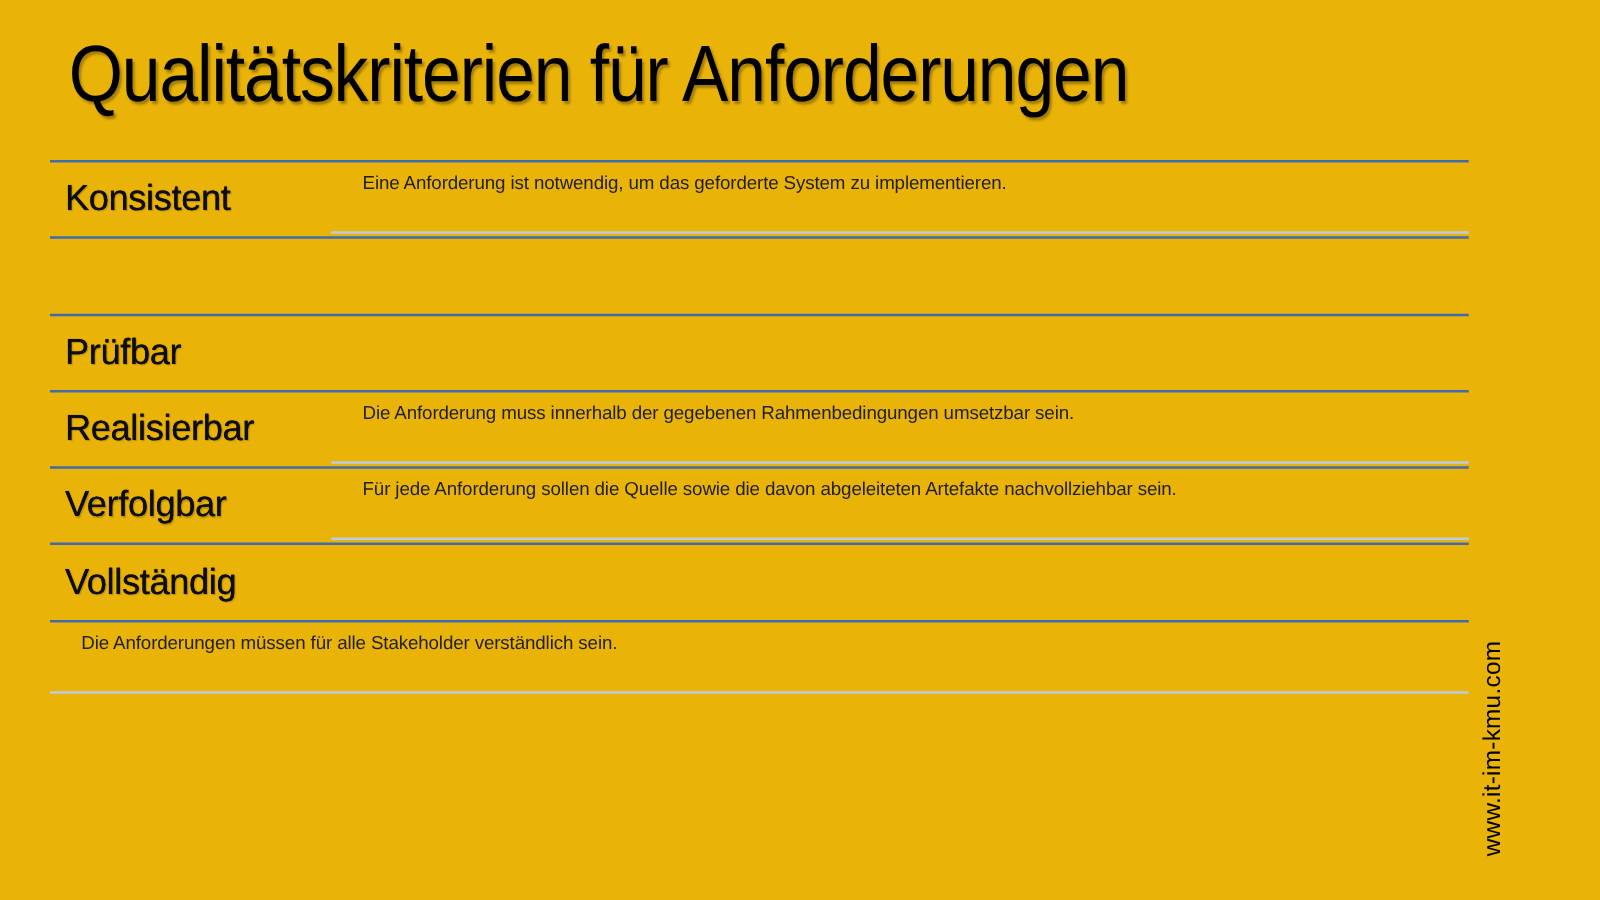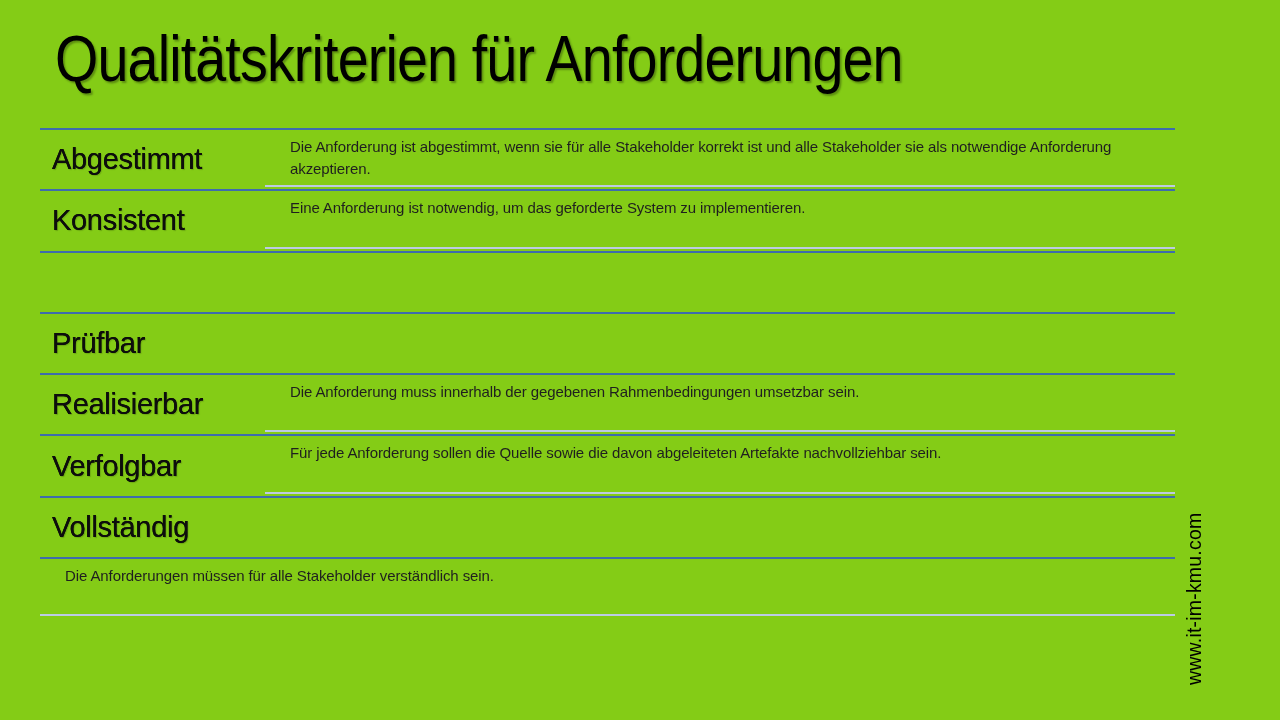--- a/index.html
+++ b/index.html
@@ -5,21 +5,21 @@
   html, body {
     margin: 0;
     padding: 0;
     background: #888;
     font-family: "Liberation Sans", sans-serif;
   }
   .slide {
     position: relative;
     width: 1280px;
     height: 720px;
-    background: #84cc16;
+    background: #eab308;
     overflow: hidden;
     margin: 0 auto;
   }
   .slide-title {
     position: absolute;
     left: 55px;
     top: 22px;
     margin: 0;
     font-size: 64px;
     font-weight: normal;
@@ -89,24 +89,20 @@
 </style>
 </head>
 <body>
 
 <div class="slide">
 
   <h1 class="slide-title">Qualitätskriterien für Anforderungen</h1>
 
   <div class="criteria-table">
 
-    <div class="criteria-row">
-      <div class="label-cell">Abgestimmt</div>
-      <div class="desc-cell">Die Anforderung ist abgestimmt, wenn sie für alle Stakeholder korrekt ist und alle Stakeholder sie als notwendige Anforderung akzeptieren.</div>
-    </div>
 
 
     <div class="criteria-row">
       <div class="label-cell">Konsistent</div>
       <div class="desc-cell">Eine Anforderung ist notwendig, um das geforderte System zu implementieren.</div>
     </div>
 
     <div class="criteria-row">
     </div>
 

